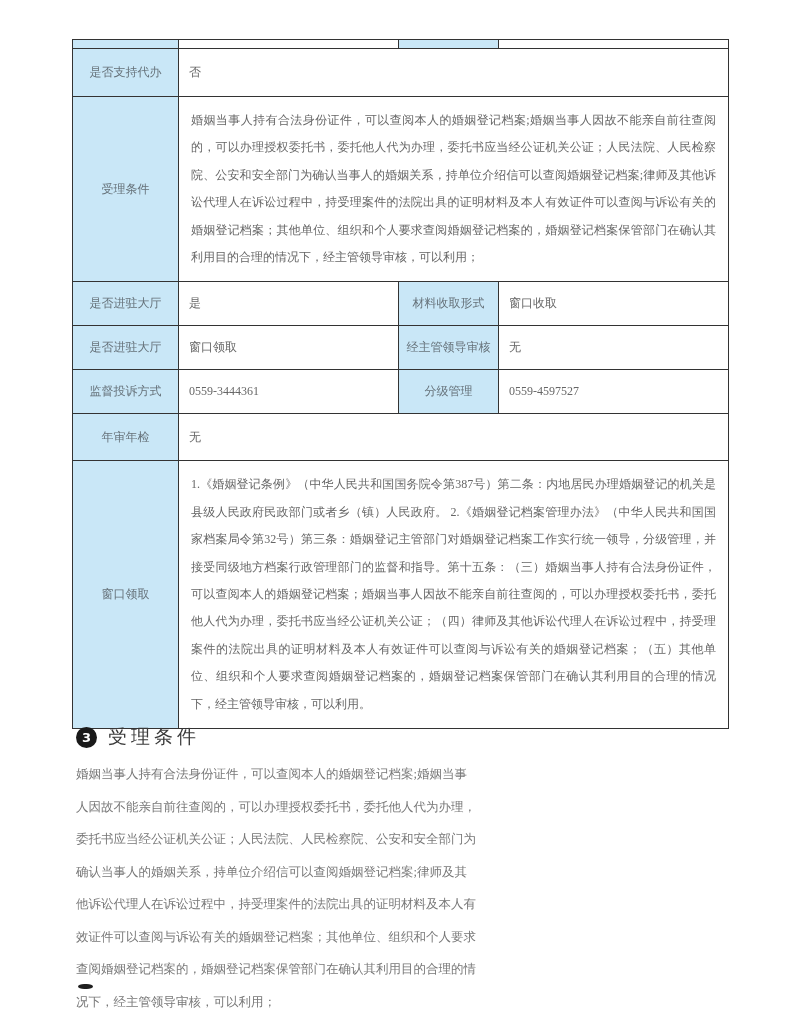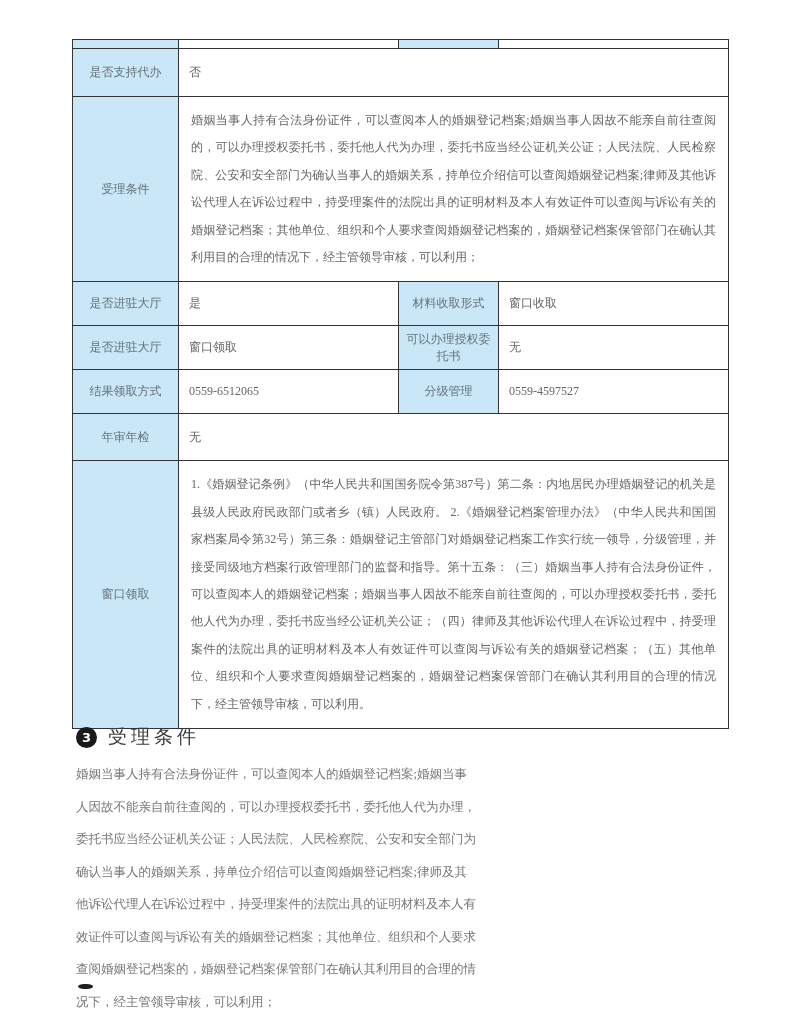--- a/index.html
+++ b/index.html
@@ -134,26 +134,26 @@
     </tr>
     <tr class="r-mid44">
       <td class="label">是否进驻大厅</td>
       <td class="value">是</td>
       <td class="label">材料收取形式</td>
       <td class="value">窗口收取</td>
     </tr>
     <tr class="r-mid44">
       <td class="label">是否进驻大厅</td>
       <td class="value">窗口领取</td>
-      <td class="label">可以办理授权委托书</td>
+      <td class="label">经主管领导审核</td>
       <td class="value">无</td>
     </tr>
     <tr class="r-mid44">
-      <td class="label">结果领取方式</td>
-      <td class="value">0559-6512065</td>
+      <td class="label">监督投诉方式</td>
+      <td class="value">0559-3444361</td>
       <td class="label">分级管理</td>
       <td class="value">0559-4597527</td>
     </tr>
     <tr class="r-mid47">
       <td class="label">年审年检</td>
       <td class="value" colspan="3">无</td>
     </tr>
     <tr class="r-big218">
       <td class="label">窗口领取</td>
       <td class="value longtext" colspan="3">1.《婚姻登记条例》（中华人民共和国国务院令第387号）第二条：内地居民办理婚姻登记的机关是县级人民政府民政部门或者乡（镇）人民政府。 2.《婚姻登记档案管理办法》（中华人民共和国国家档案局令第32号）第三条：婚姻登记主管部门对婚姻登记档案工作实行统一领导，分级管理，并接受同级地方档案行政管理部门的监督和指导。第十五条：（三）婚姻当事人持有合法身份证件，可以查阅本人的婚姻登记档案；婚姻当事人因故不能亲自前往查阅的，可以办理授权委托书，委托他人代为办理，委托书应当经公证机关公证；（四）律师及其他诉讼代理人在诉讼过程中，持受理案件的法院出具的证明材料及本人有效证件可以查阅与诉讼有关的婚姻登记档案；（五）其他单位、组织和个人要求查阅婚姻登记档案的，婚姻登记档案保管部门在确认其利用目的合理的情况下，经主管领导审核，可以利用。</td>

